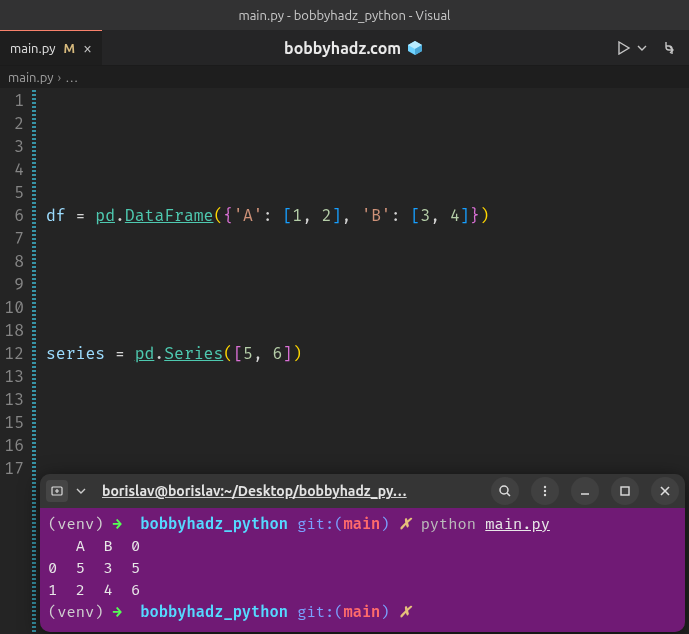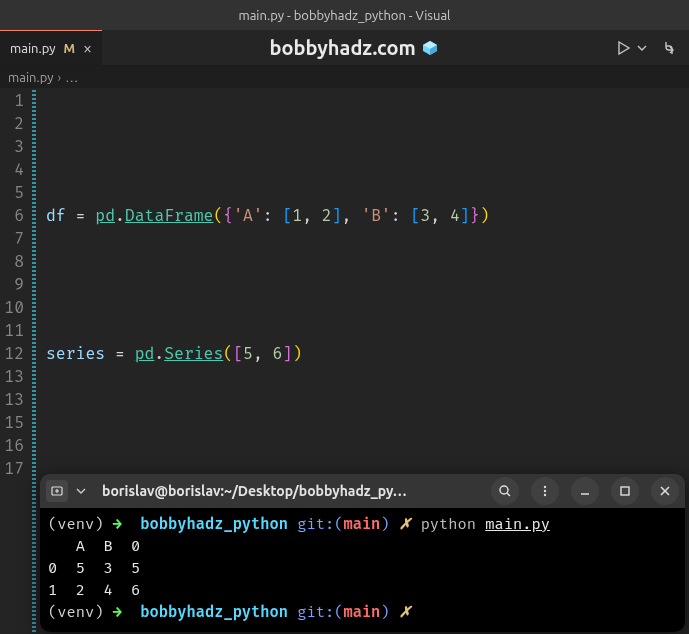--- a/index.html
+++ b/index.html
@@ -8,21 +8,21 @@
   
   .titlebar { height:30px; background:#323233; display:flex; align-items:center; justify-content:center; font-size:13px; color:#cccccc; }
 
   
   .tabrow { height:36px; background:#252526; display:flex; align-items:stretch; border-bottom:1px solid #1b1b1b; }
   .tab { display:flex; align-items:center; padding:0 10px; background:#1e1e1e; border-top:1px solid #f9826c; position:relative; gap:8px; }
   .tab.active { background:#1e1e1e; }
   .tab .name { color:#e5e5e5; font-size:13px; }
   .tab .mod { color:#d7ba7d; font-weight:600; font-size:13px; }
   .tab .close { color:#c5c5c5; }
-  .centerlabel { flex:1; display:flex; align-items:center; justify-content:center; color:#eaeaea; font-size:20px; font-weight:600; gap:6px; }
+  .centerlabel { flex:1; display:flex; align-items:center; justify-content:center; color:#eaeaea; font-size:16px; font-weight:600; gap:6px; }
   .cube { width:16px; height:16px; display:inline-block; }
   .actions { display:flex; align-items:center; gap:14px; padding:0 12px; color:#c5c5c5; }
 
   
   .breadcrumb { height:22px; display:flex; align-items:center; padding-left:8px; font-size:13px; color:#a0a0a0; }
   .breadcrumb .sep { margin:0 4px; color:#888; }
 
   
   .editor { display:flex; font-family:"Fira Code","Consolas",monospace; font-size:16px; line-height:23px; background:#242424; padding-top:2px; }
   .gutter { width:30px; text-align:right; color:#858585; padding-right:6px; user-select:none; }
@@ -39,27 +39,27 @@
   .op   { color:#d4d4d4; }
   .str  { color:#ce9178; }
   .num  { color:#b5cea8; }
   .func { color:#dcdcaa; }
   .yellowp { color:#ffd700; }
   .purplep { color:#da70d6; }
   .bluep   { color:#179fff; }
 
   
   .term { position:absolute; left:40px; right:4px; bottom:2px; height:158px; background:#2c2c2c; border-radius:10px; box-shadow:0 4px 20px rgba(0,0,0,.6); display:flex; flex-direction:column; overflow:hidden; }
-  .term-titlebar { height:34px; display:flex; align-items:center; padding:16px 6px; gap:8px; background:#353535; }
+  .term-titlebar { height:34px; display:flex; align-items:center; padding:16px 6px; gap:8px; background:#353535;text-decoration:underline; }
   .term-btn { width:22px; height:22px; border-radius:4px; background:#454545; display:flex; align-items:center; justify-content:center; color:#ddd; }
   .term-chev { width:18px; color:#ccc; text-align:center; }
   .term-title { flex:1; color:#e4e4e4; font-size:14px; font-weight:600; white-space:nowrap; overflow:hidden; text-overflow:ellipsis; }
   .term-circ { width:28px; height:28px; border-radius:50%; background:#404040; display:flex; align-items:center; justify-content:center; color:#ddd; margin-left:4px; }
   .term-circ.close { background:#404040; }
-  .term-body { flex:1; padding:6px 8px 8px 8px; font-family:"Fira Code","Consolas",monospace; font-size:15px; line-height:22px; color:#e8e8e8; background:#000000; }
+  .term-body { flex:1; padding:6px 8px 8px 8px; font-family:"Fira Code","Consolas",monospace; font-size:15px; line-height:22px; color:#e8e8e8; background:#701a75; }
   .term-body .tl { white-space:pre; }
 
   .venv { color:#d0d0d0; }
   .arrow { color:#55ff55; font-weight:600; }
   .path  { color:#55d9ff; font-weight:600; }
   .branch{ color:#ff6b6b; font-weight:600; }
   .gitp  { color:#7aa2ff; }
   .star  { color:#e5c07b; font-weight:600; font-style:italic; }
   .cmd   { color:#bbbbbb; }
   .cmdfile { color:#e8e8e8; text-decoration:underline; }
@@ -122,21 +122,21 @@
     <div>1</div>
       <div>2</div>
       <div>3</div>
       <div>4</div>
       <div>5</div>
       <div>6</div>
       <div>7</div>
       <div>8</div>
       <div>9</div>
       <div>10</div>
-      <div>11</div>
+      <div>18</div>
       <div>12</div>
       <div>13</div>
       <div>13</div>
       <div>15</div>
       <div>16</div>
       <div>17</div>
   </div>
   <div class="fold"></div>
   <div class="code">
     <div class="l"></div>

